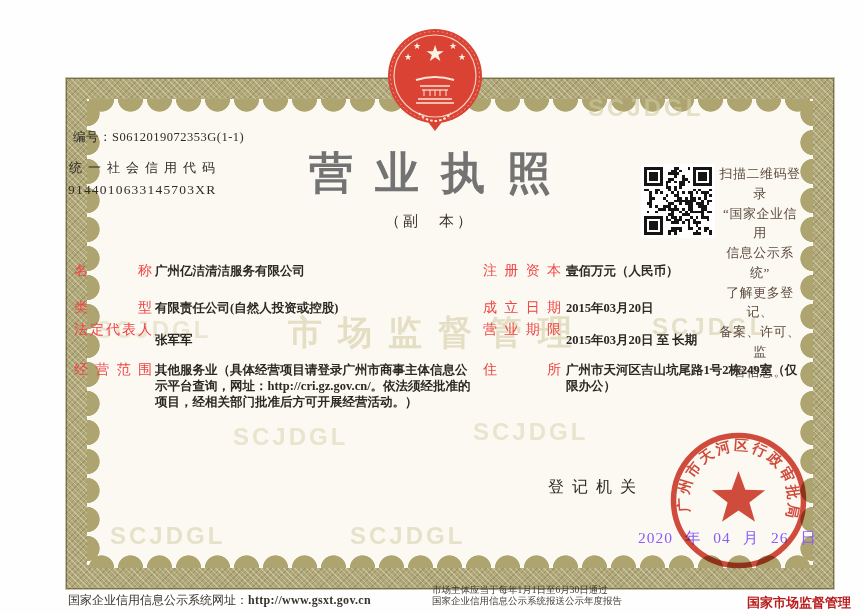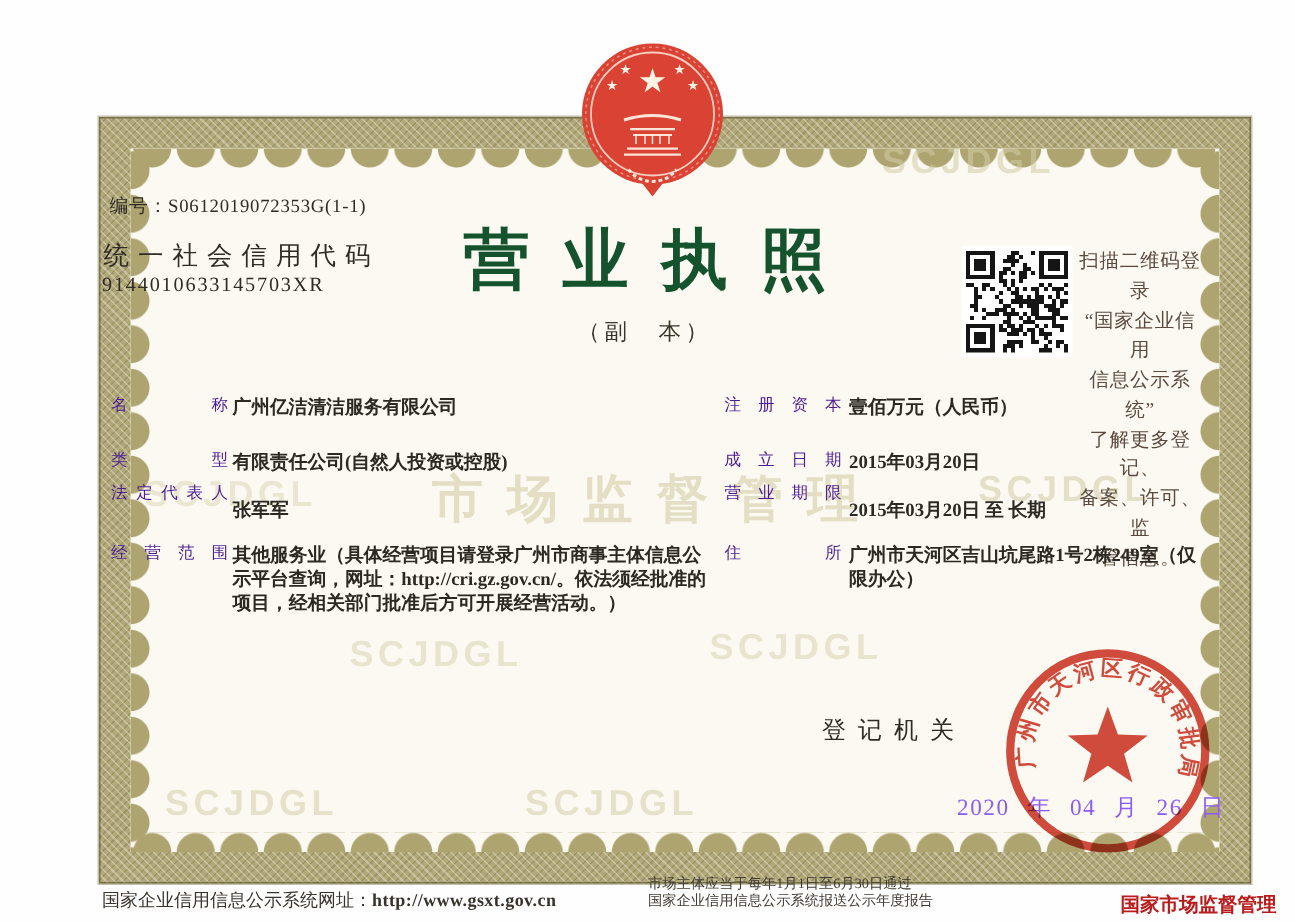--- a/index.html
+++ b/index.html
@@ -42,35 +42,35 @@
   .wm3 { left:652px; top:313px; }
   .wm4 { left:233px; top:423px; opacity:.45; }
   .wm5 { left:473px; top:418px; opacity:.45; }
   .wm6 { left:110px; top:522px; opacity:.5; }
   .wm7 { left:350px; top:522px; opacity:.5; }
   .wm-big { left:288px; top:310px; }
 
   
   .content { position:absolute; inset:0; z-index:5; color:#2f2b25; }
   .serial { left:73px; top:129px; font-size:12.5px; letter-spacing:.5px; }
-  .credit-label { left:69px; top:159px; font-size:17px; letter-spacing:6px; }
+  .credit-label { left:69px; top:159px; font-size:13px; letter-spacing:6px; }
   .credit-code  { left:68px; top:182px; font-size:13.5px; letter-spacing:1.2px; }
   .title { left:275px; top:144px; width:310px; text-align:center;
            font-size:44px; font-weight:bold; letter-spacing:22px; text-indent:22px;
-           color:#14532d; }
+           color:#737373; }
   .subtitle { left:275px; top:212px; width:310px; text-align:center;
               font-size:15px; letter-spacing:3px; color:#3a342a; }
 
   .qr-box { left:641px; top:164px; width:74px; height:74px; background:#fff; padding:3px; }
   .qr-box svg { width:100%; height:100%; display:block; }
   .qr-caption { left:719px; top:164px; width:82px; font-size:13px; line-height:1.52;
                 color:#5c4a3e; white-space:pre-line; letter-spacing:.5px;text-align:center; }
 
   
-  .flabel { position:absolute; width:78px; font-size:11px; color:#4c1d95;
+  .flabel { position:absolute; width:78px; font-size:14px; color:#ef4444;
             text-align:justify; text-align-last:justify; font-weight:500; }
   .fvalue { position:absolute; font-size:12.5px; line-height:16px; color:#2c2822;font-weight:bold; }
   .lv { left:155px; width:318px; }
   .rv { left:566px; width:242px; }
   .ll { left:74px; }  .rl { left:483px; }
   .r1l{ top:262px; } .r2l{ top:299px; } .r3l{ top:321px; } .r4l{ top:361px; }
   .r1v{ top:263px; } .r2v{ top:300px; } .r3v{ top:332px; } .r4v{ top:362px; }
 
   
   .reg-label { left:548px; top:477px; font-size:16px; letter-spacing:8px;

